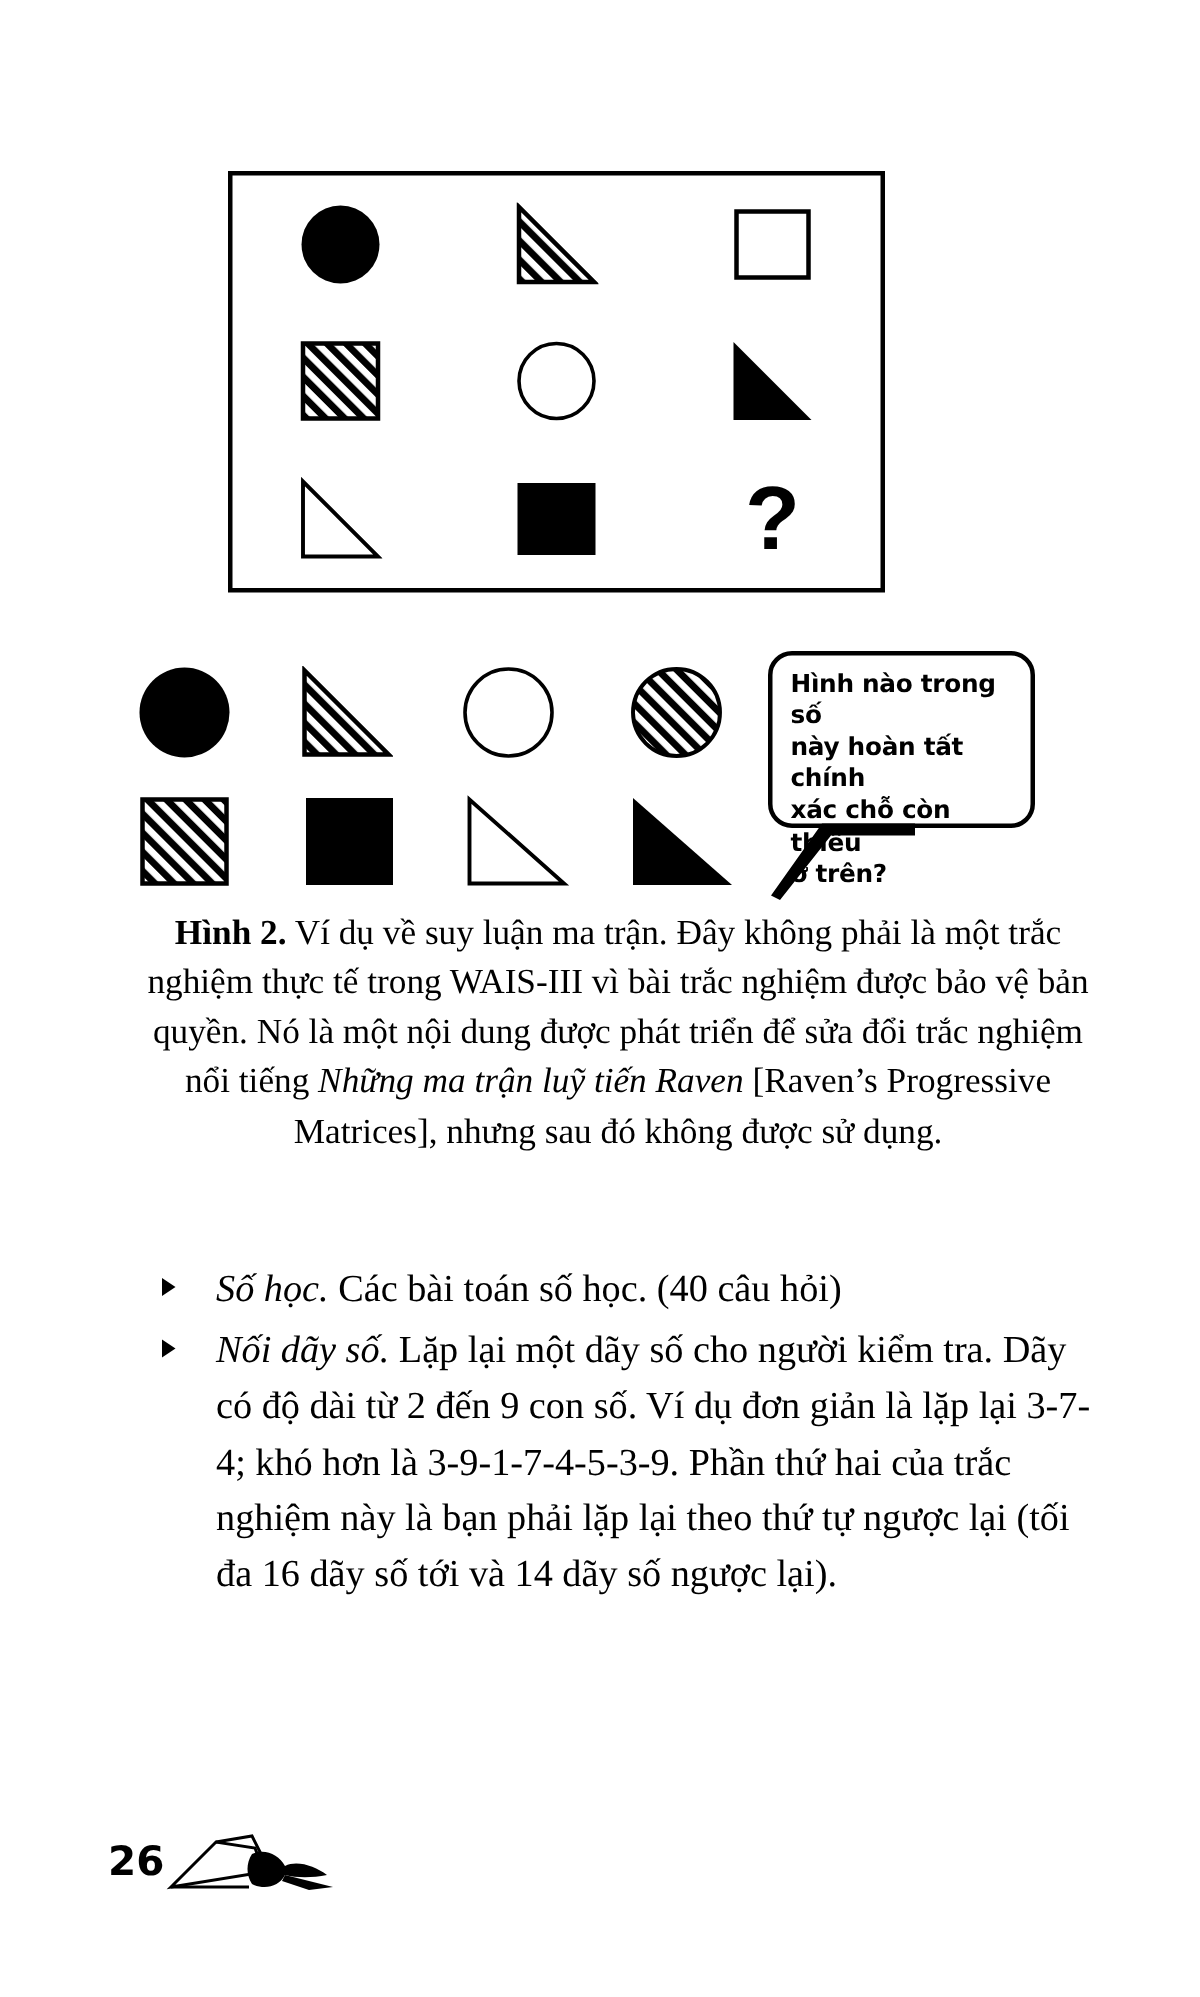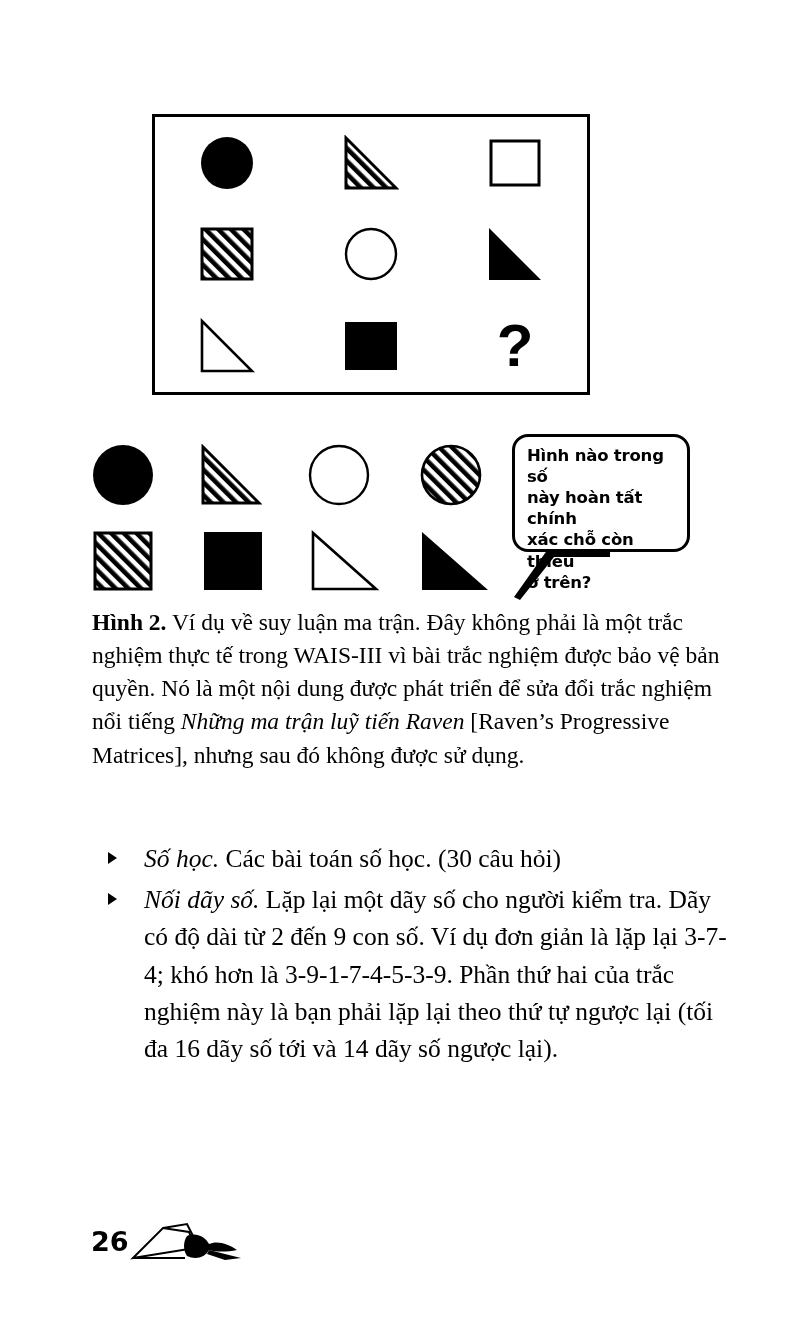--- a/index.html
+++ b/index.html
@@ -118,21 +118,21 @@
   }
 
   
   #caption {
     position: absolute;
     left: 92px;
     top: 606px;
     width: 640px;
     font-size: 23.5px;
     line-height: 1.41;
-    text-align: left;
+    text-align: center;
   }
   #caption b { font-weight: bold; }
   #caption i { font-style: italic; }
 
   
   #bullets {
     position: absolute;
     left: 106px;
     top: 840px;
     width: 630px;
@@ -156,21 +156,20 @@
   }
   .bullet-item i { }
 
   
   #footer {
     position: absolute;
     left: 72px;
     top: 1222px;
     width: 220px;
     height: 60px;
-    margin-left: 19px;
   }
   #page-number {
     position: absolute;
     left: 0;
     top: 6px;
     font-family: "DejaVu Sans", sans-serif;
     font-weight: bold;
     font-size: 27px;
     line-height: 1;
   }
@@ -341,21 +340,21 @@
   <polygon points="8,55 42,12 98,12 98,4 36,4 2,52" fill="#000"></polygon>
 </svg>
 
 <div id="caption">
   <b>Hình 2.</b><span> Ví dụ về suy luận ma trận. Đây không phải là một trắc nghiệm thực tế trong WAIS-III vì bài trắc nghiệm được bảo vệ bản quyền. Nó là một nội dung được phát triển để sửa đổi trắc nghiệm nổi tiếng </span><i>Những ma trận luỹ tiến Raven</i><span> [Raven’s Progressive Matrices], nhưng sau đó không được sử dụng.</span>
 </div>
 
 <div id="bullets">
   <div class="bullet-item">
     <span class="bullet-marker"></span>
-    <i>Số học.</i><span> Các bài toán số học. (30 câu hỏi)</span>
+    <i>Số học.</i><span> Các bài toán số học. (40 câu hỏi)</span>
   </div>
   <div class="bullet-item">
     <span class="bullet-marker"></span>
     <i>Nối dãy số.</i><span> Lặp lại một dãy số cho người kiểm tra. Dãy có độ dài từ 2 đến 9 con số. Ví dụ đơn giản là lặp lại 3-7-4; khó hơn là 3-9-1-7-4-5-3-9. Phần thứ hai của trắc nghiệm này là bạn phải lặp lại theo thứ tự ngược lại (tối đa 16 dãy số tới và 14 dãy số ngược lại).</span>
   </div>
 </div>
 
 <div id="footer">
   <div id="page-number">26</div>
   <svg id="footer-ornament" viewBox="0 0 130 56">

